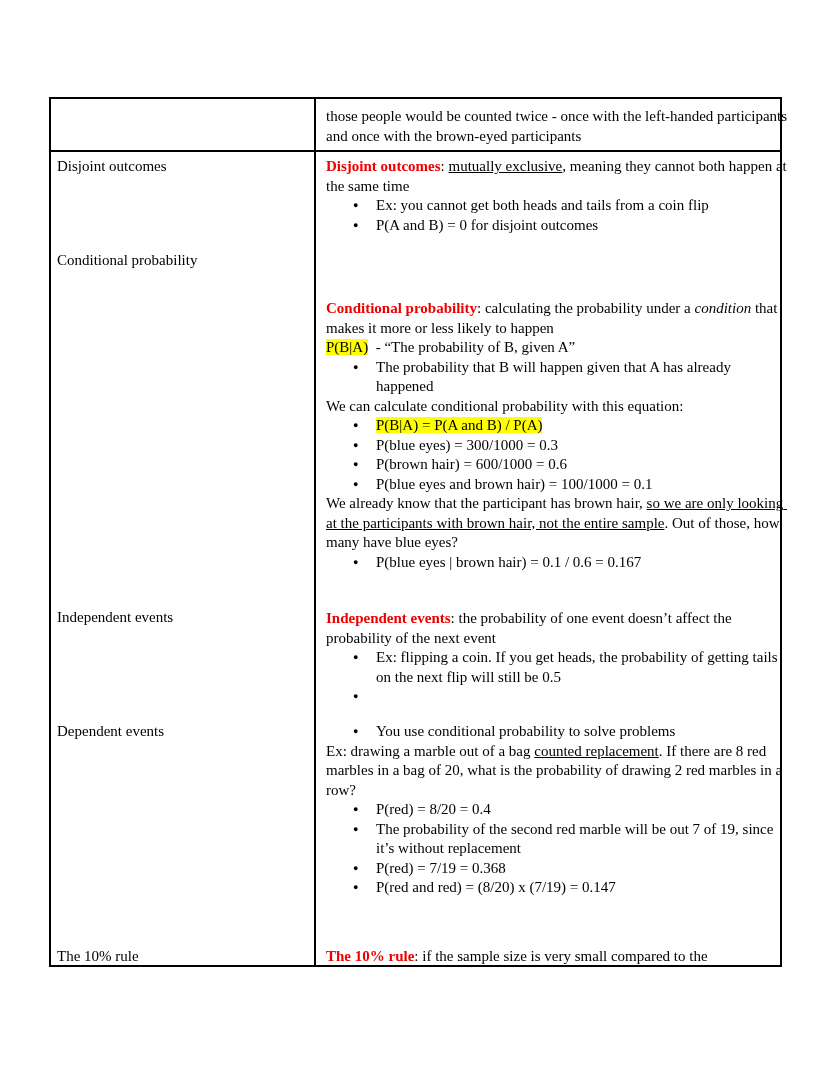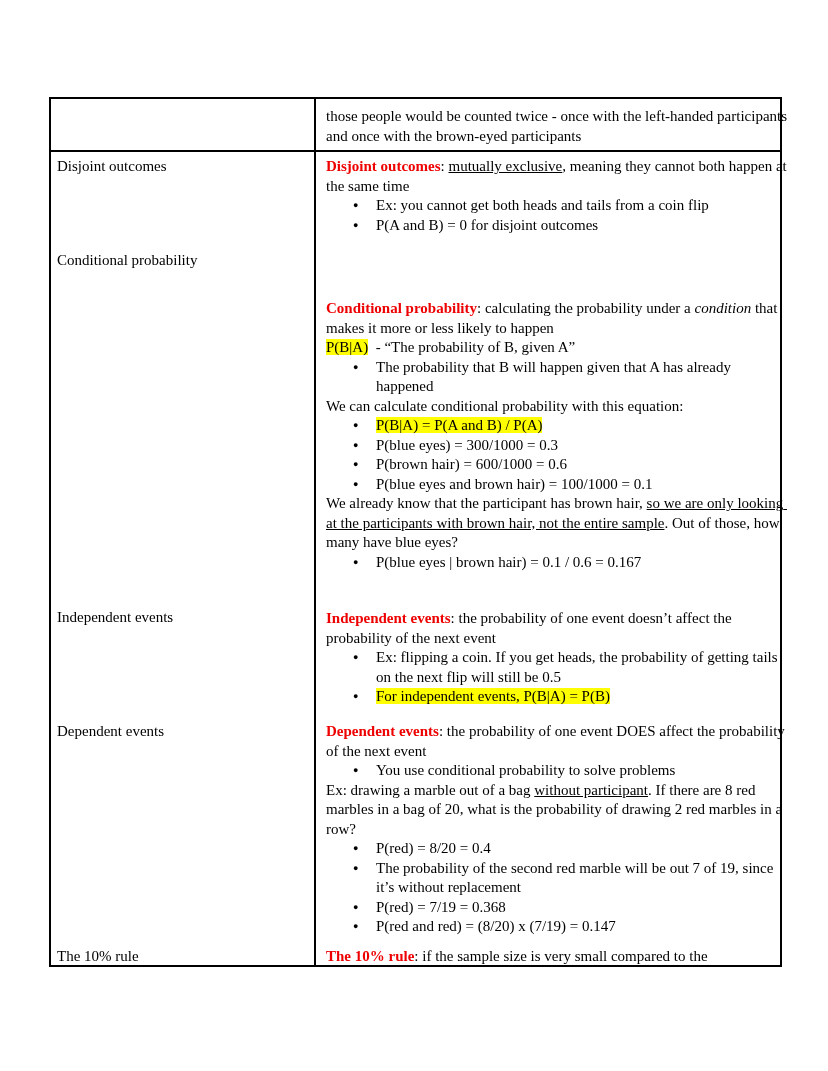--- a/index.html
+++ b/index.html
@@ -117,26 +117,25 @@
           <div class="para bullet"><span class="dot">●</span><span class="run highlight">P(B|A) = P(A and B) / P(A)</span></div>
           <div class="para bullet"><span class="dot">●</span><span class="run plain">P(blue eyes) = 300/1000 = 0.3</span></div>
           <div class="para bullet"><span class="dot">●</span><span class="run plain">P(brown hair) = 600/1000 = 0.6</span></div>
           <div class="para bullet"><span class="dot">●</span><span class="run plain">P(blue eyes and brown hair) = 100/1000 = 0.1</span></div>
           <div class="para"><span class="run plain">We already know that the participant has brown hair, </span><span class="run underline">so we are only looking at the participants with brown hair, not the entire sample</span><span class="run plain">. Out of those, how many have blue eyes?</span></div>
           <div class="para bullet"><span class="dot">●</span><span class="run plain">P(blue eyes | brown hair) = 0.1 / 0.6 = 0.167</span></div>
         </div>
         <div class="section sec-3">
           <div class="para"><span class="run red-bold">Independent events</span><span class="run plain">: the probability of one event doesn’t affect the probability of the next event</span></div>
           <div class="para bullet"><span class="dot">●</span><span class="run plain">Ex: flipping a coin. If you get heads, the probability of getting tails on the next flip will still be 0.5</span></div>
-          <div class="para bullet"><span class="dot">●</span><span class="run highlight">For independent events, P(B|A) = P(B)</span></div>
+          <div class="para bullet"><span class="dot">●</span></div>
         </div>
         <div class="section sec-4">
-          <div class="para"><span class="run red-bold">Dependent events</span><span class="run plain">: the probability of one event DOES affect the probability of the next event</span></div>
           <div class="para bullet"><span class="dot">●</span><span class="run plain">You use conditional probability to solve problems</span></div>
-          <div class="para"><span class="run plain">Ex: drawing a marble out of a bag </span><span class="run underline">without participant</span><span class="run plain">. If there are 8 red marbles in a bag of 20, what is the probability of drawing 2 red marbles in a row?</span></div>
+          <div class="para"><span class="run plain">Ex: drawing a marble out of a bag </span><span class="run underline">counted replacement</span><span class="run plain">. If there are 8 red marbles in a bag of 20, what is the probability of drawing 2 red marbles in a row?</span></div>
           <div class="para bullet"><span class="dot">●</span><span class="run plain">P(red) = 8/20 = 0.4</span></div>
           <div class="para bullet"><span class="dot">●</span><span class="run plain">The probability of the second red marble will be out 7 of 19, since it’s without replacement</span></div>
           <div class="para bullet"><span class="dot">●</span><span class="run plain">P(red) = 7/19 = 0.368</span></div>
           <div class="para bullet"><span class="dot">●</span><span class="run plain">P(red and red) = (8/20) x (7/19) = 0.147</span></div>
         </div>
         <div class="section sec-5">
           <div class="para"><span class="run red-bold">The 10% rule</span><span class="run plain">: if the sample size is very small compared to the</span></div>
         </div>
       </div>
   </div>

